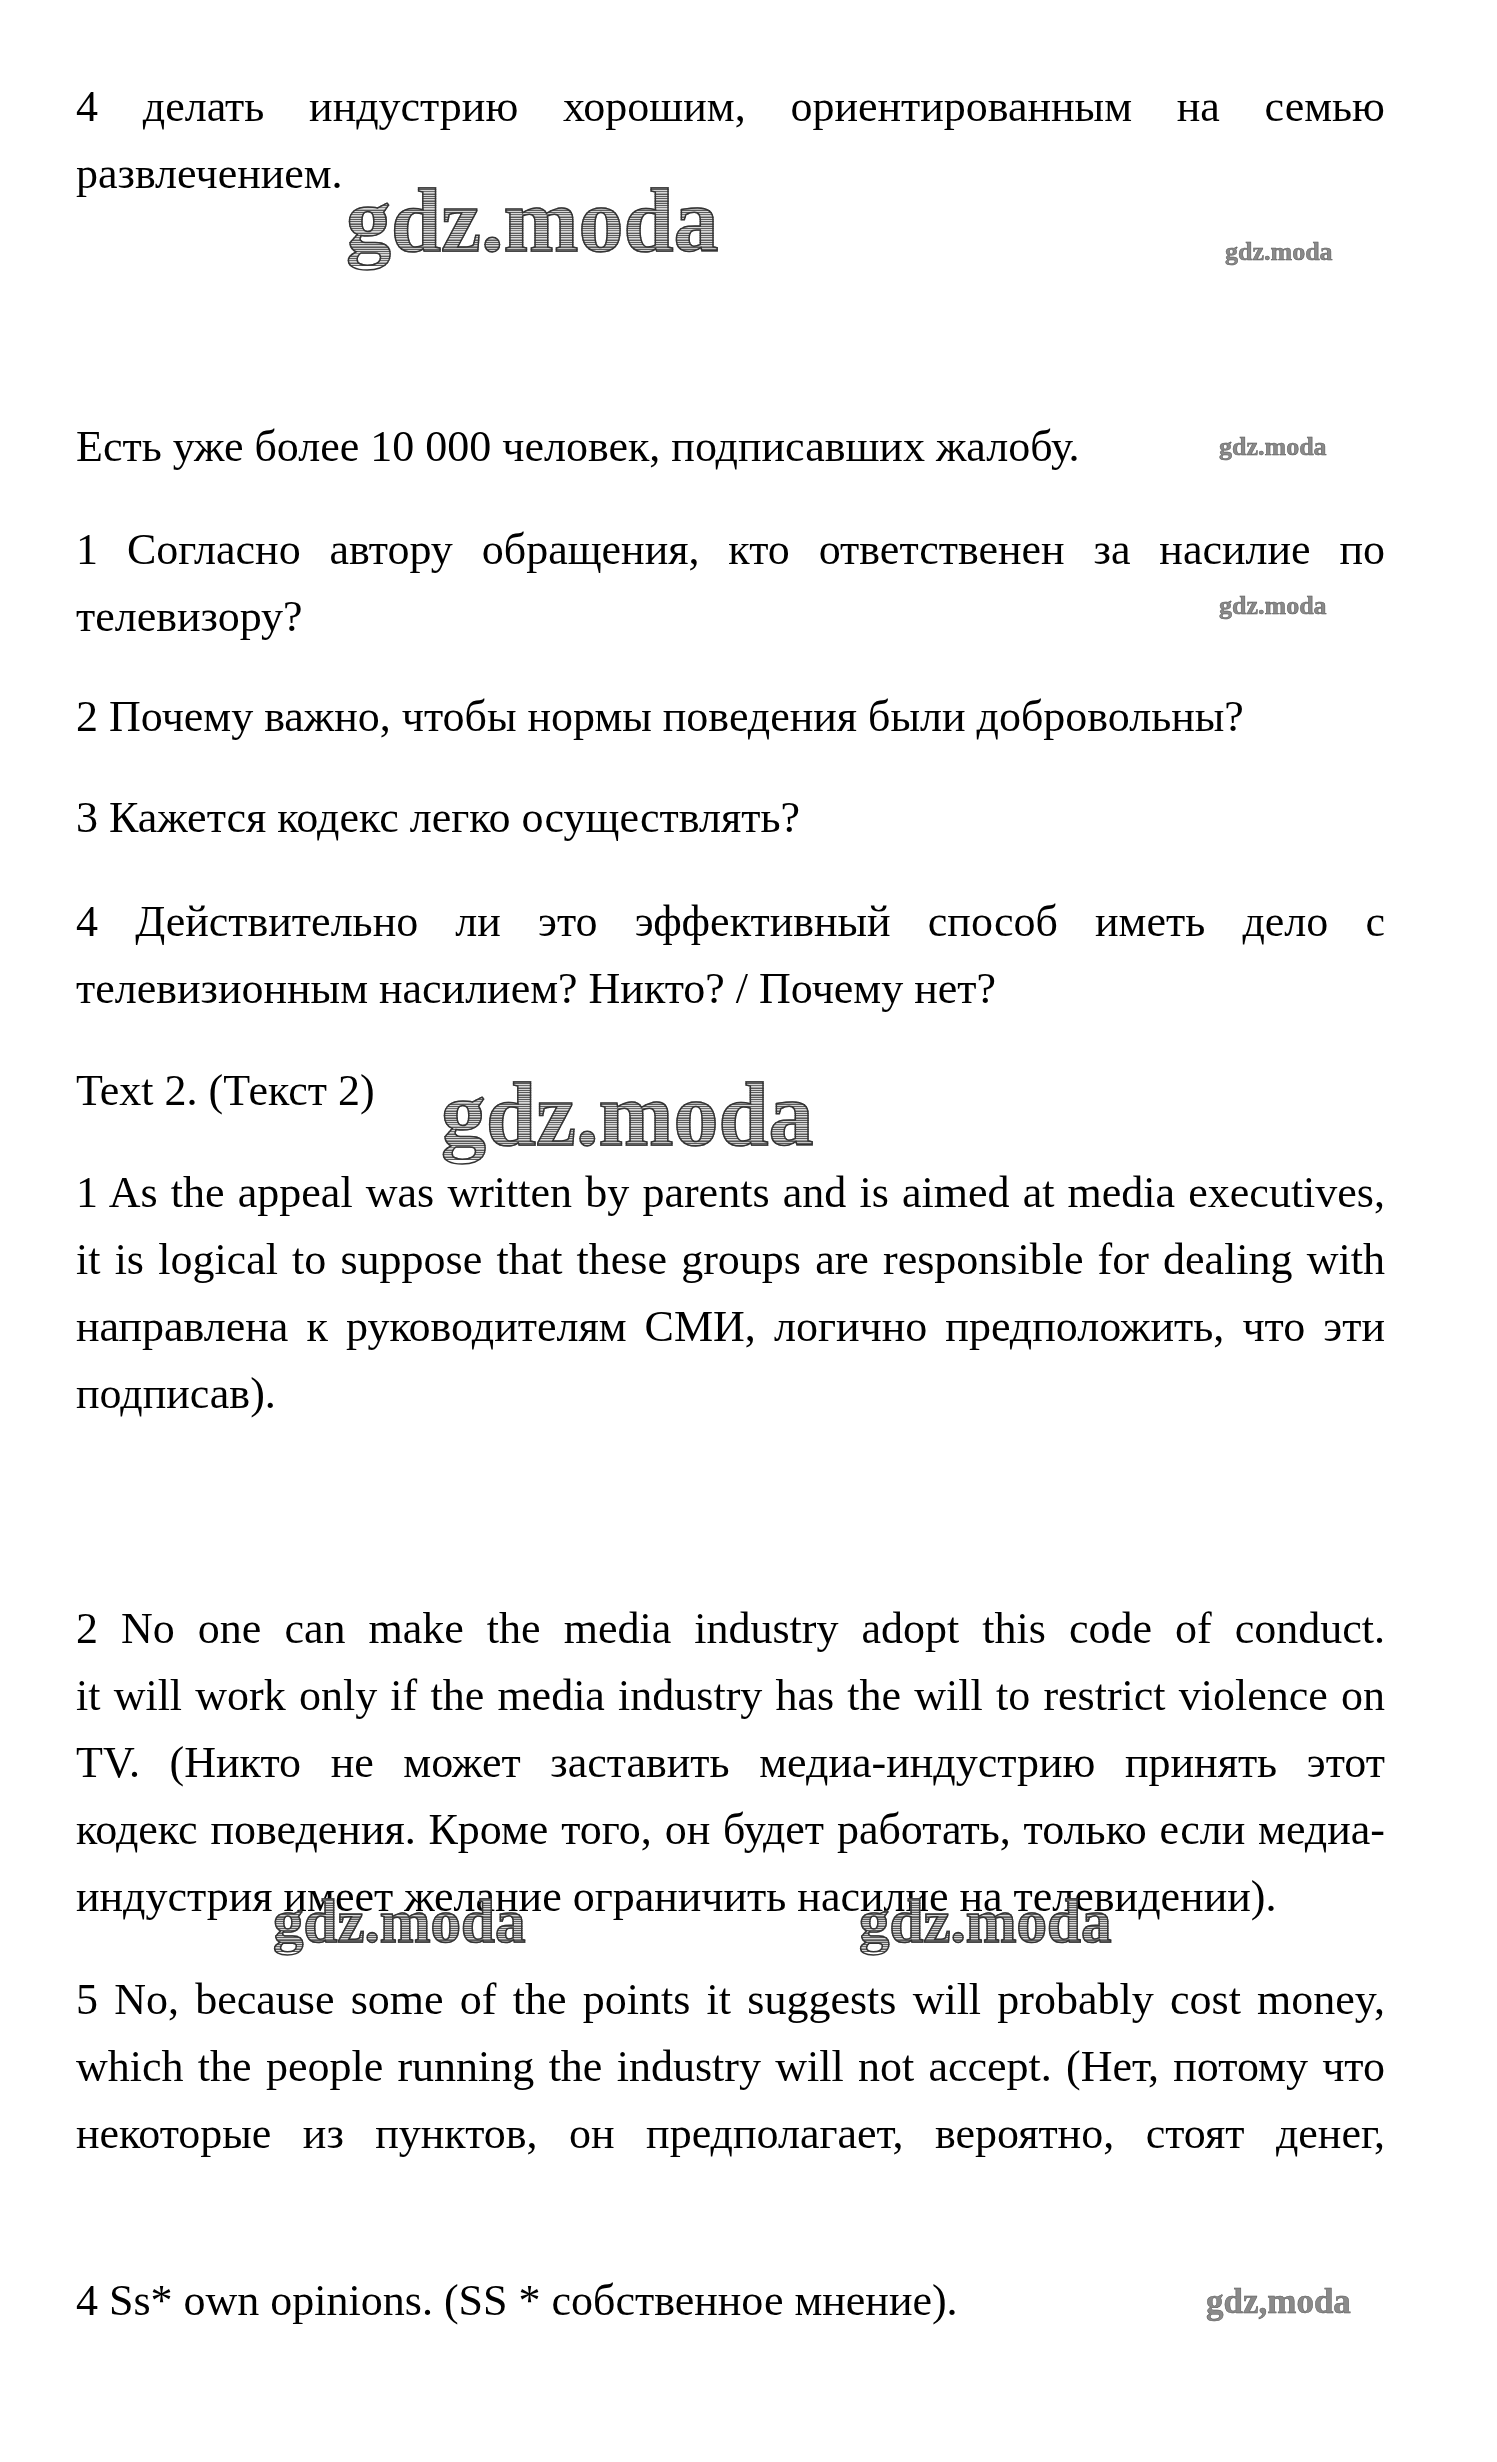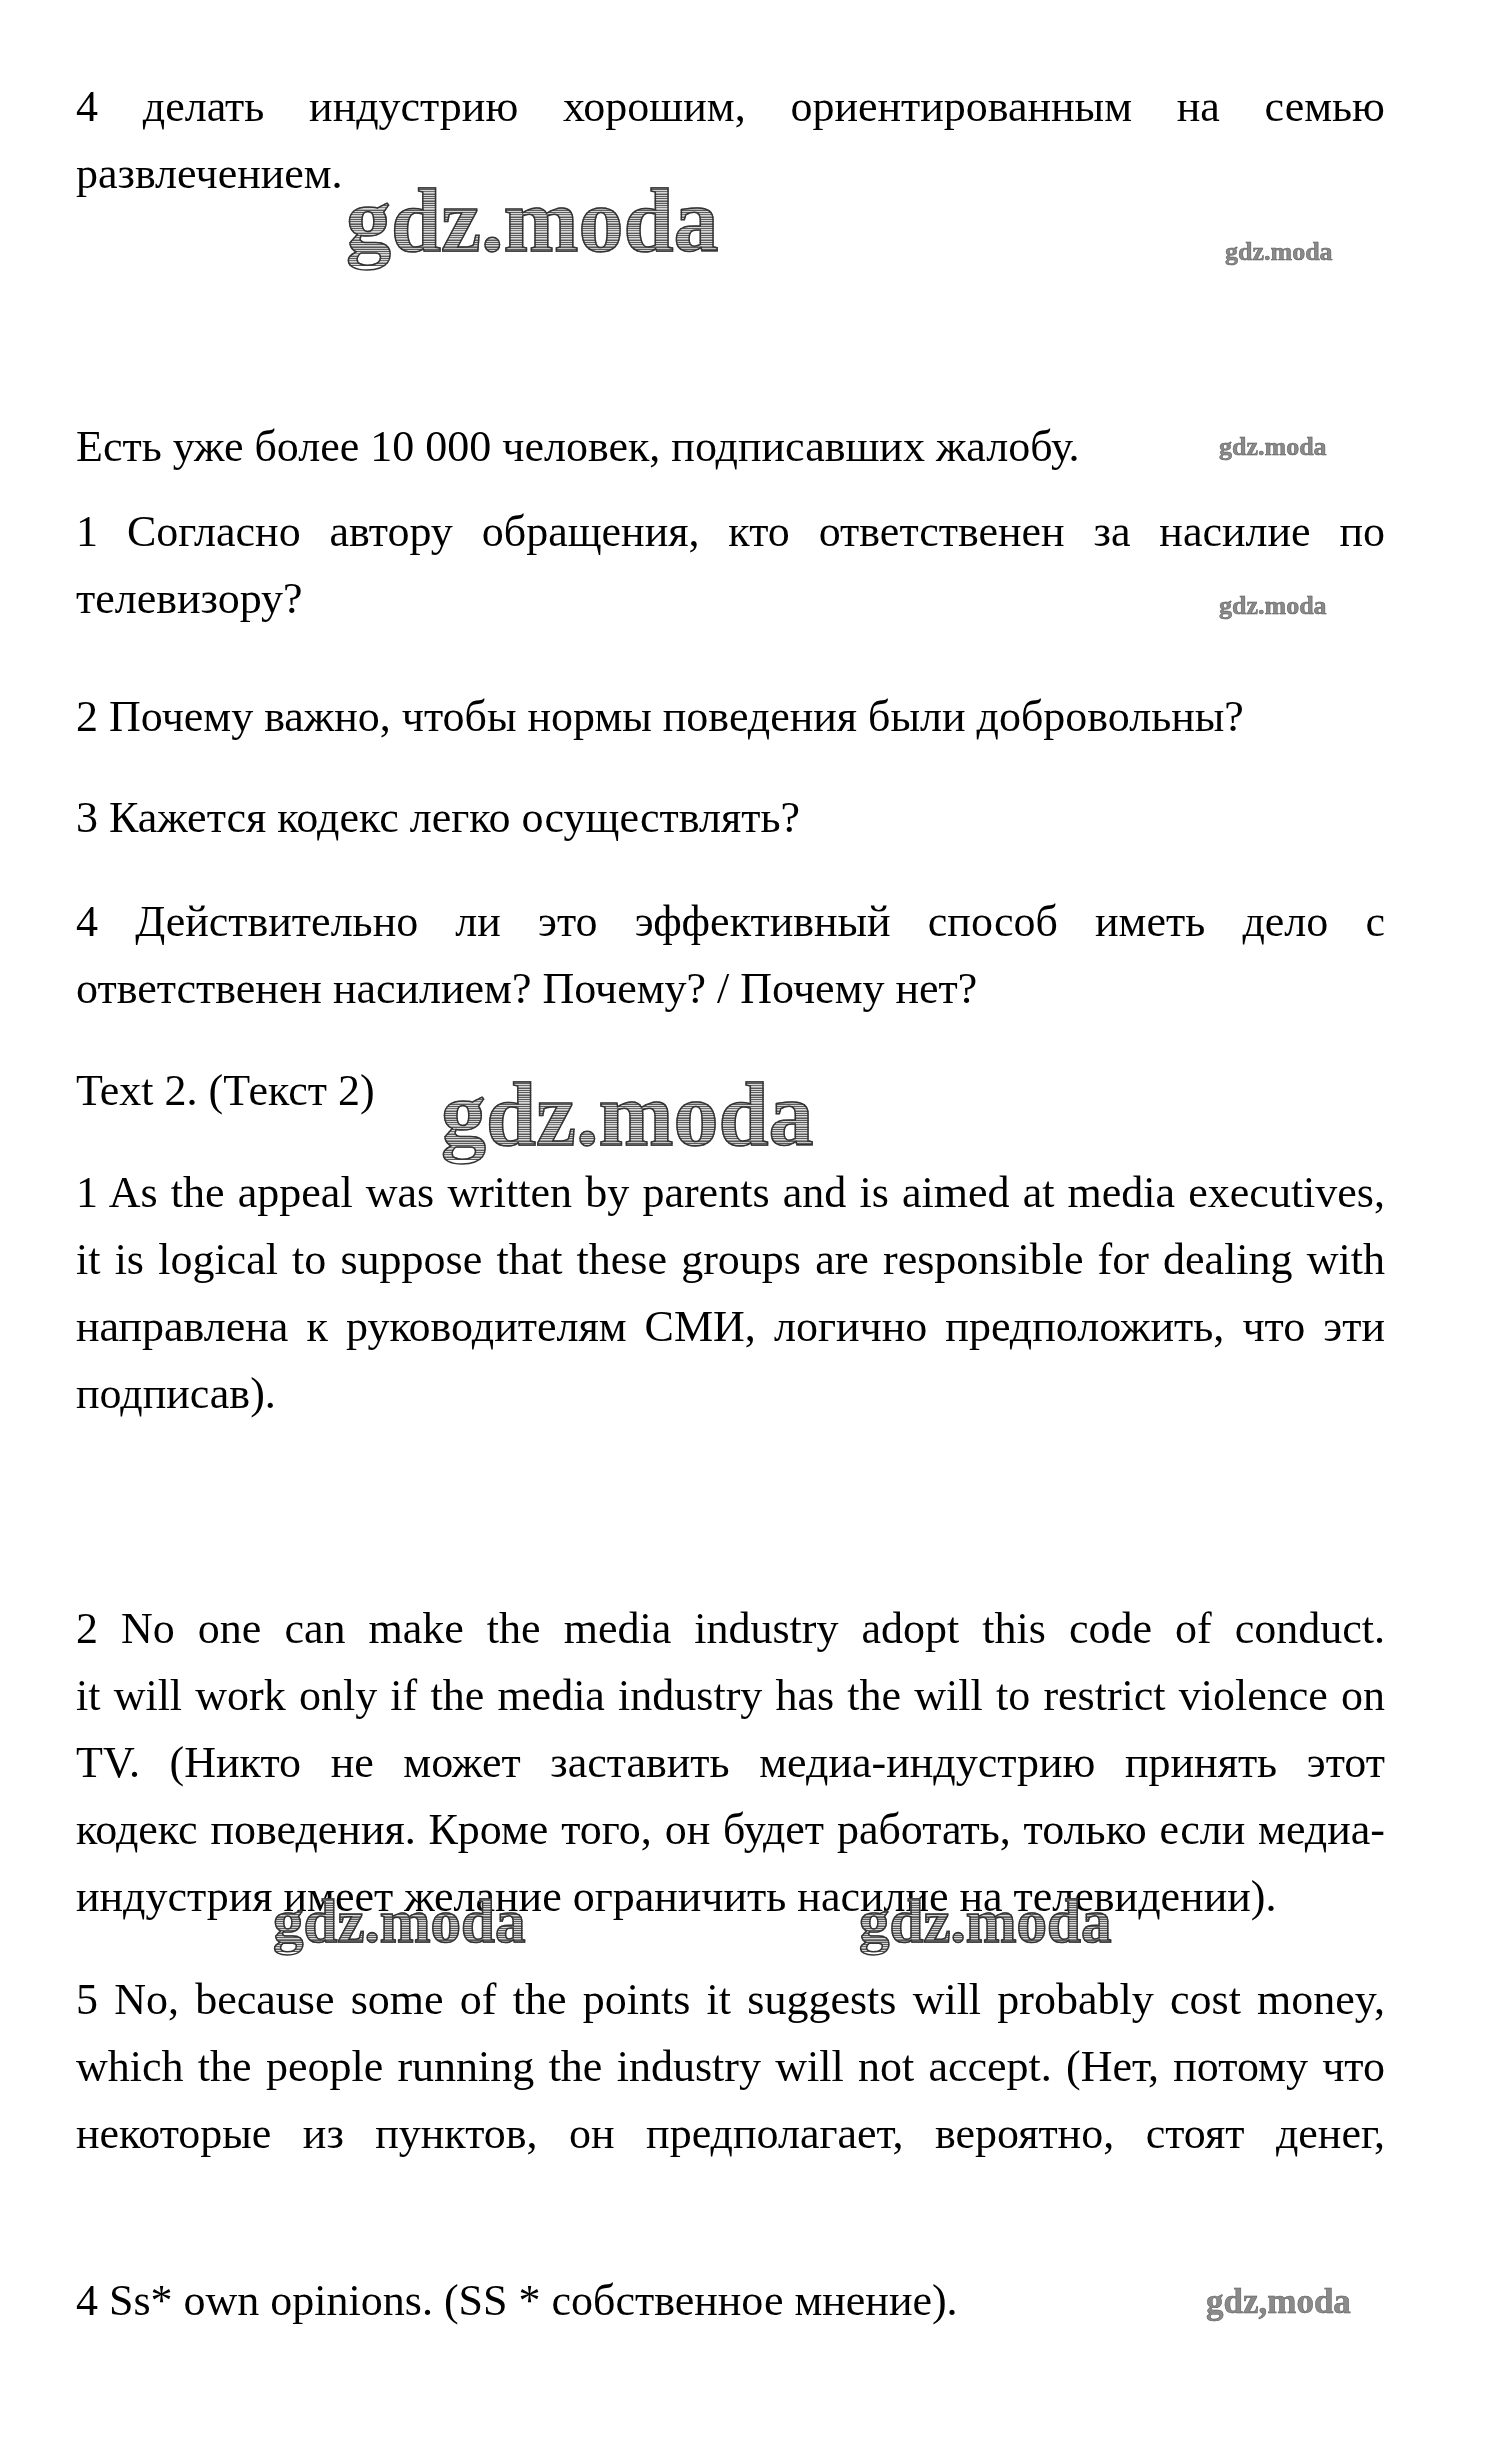--- a/index.html
+++ b/index.html
@@ -53,36 +53,36 @@
   <div class="para" style="top:73px">
     <span class="line j">4 делать индустрию хорошим, ориентированным на семью</span>
     <span class="line">развлечением.</span>
   </div>
 
 
   <div class="para" style="top:413px">
     <span class="line">Есть уже более 10 000 человек, подписавших жалобу.</span>
   </div>
 
-  <div class="para" style="top:498px">
+  <div class="para" style="top:516px">
     <span class="line j">1 Согласно автору обращения, кто ответственен за насилие по</span>
     <span class="line">телевизору?</span>
   </div>
 
   <div class="para" style="top:683px">
     <span class="line">2 Почему важно, чтобы нормы поведения были добровольны?</span>
   </div>
 
   <div class="para" style="top:784px">
     <span class="line">3 Кажется кодекс легко осуществлять?</span>
   </div>
 
   <div class="para" style="top:888px">
     <span class="line j">4 Действительно ли это эффективный способ иметь дело с</span>
-    <span class="line">ответственен насилием? Почему? / Почему нет?</span>
+    <span class="line">телевизионным насилием? Никто? / Почему нет?</span>
   </div>
 
   <div class="para" style="top:1057px">
     <span class="line">Text 2. (Текст 2)</span>
   </div>
 
   <div class="para" style="top:1159px">
     <span class="line j">1 As the appeal was written by parents and is aimed at media executives,</span>
     <span class="line j">it is logical to suppose that these groups are responsible for dealing with</span>
     <span class="line j">направлена к руководителям СМИ, логично предположить, что эти</span>

